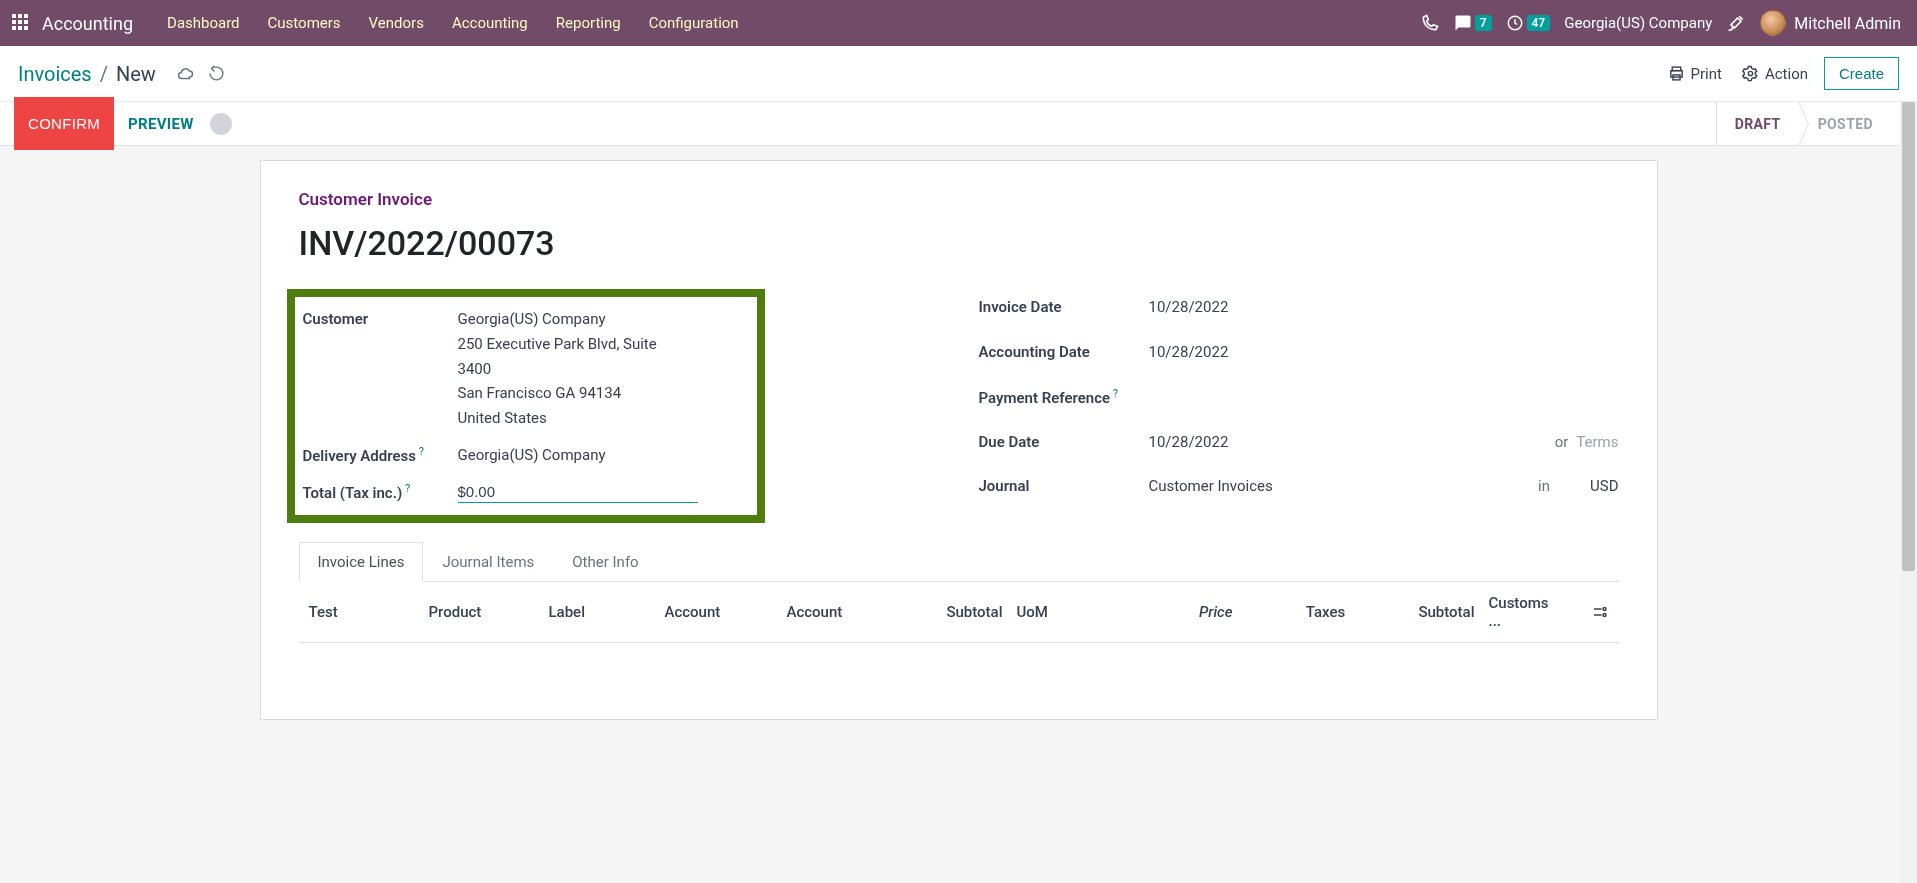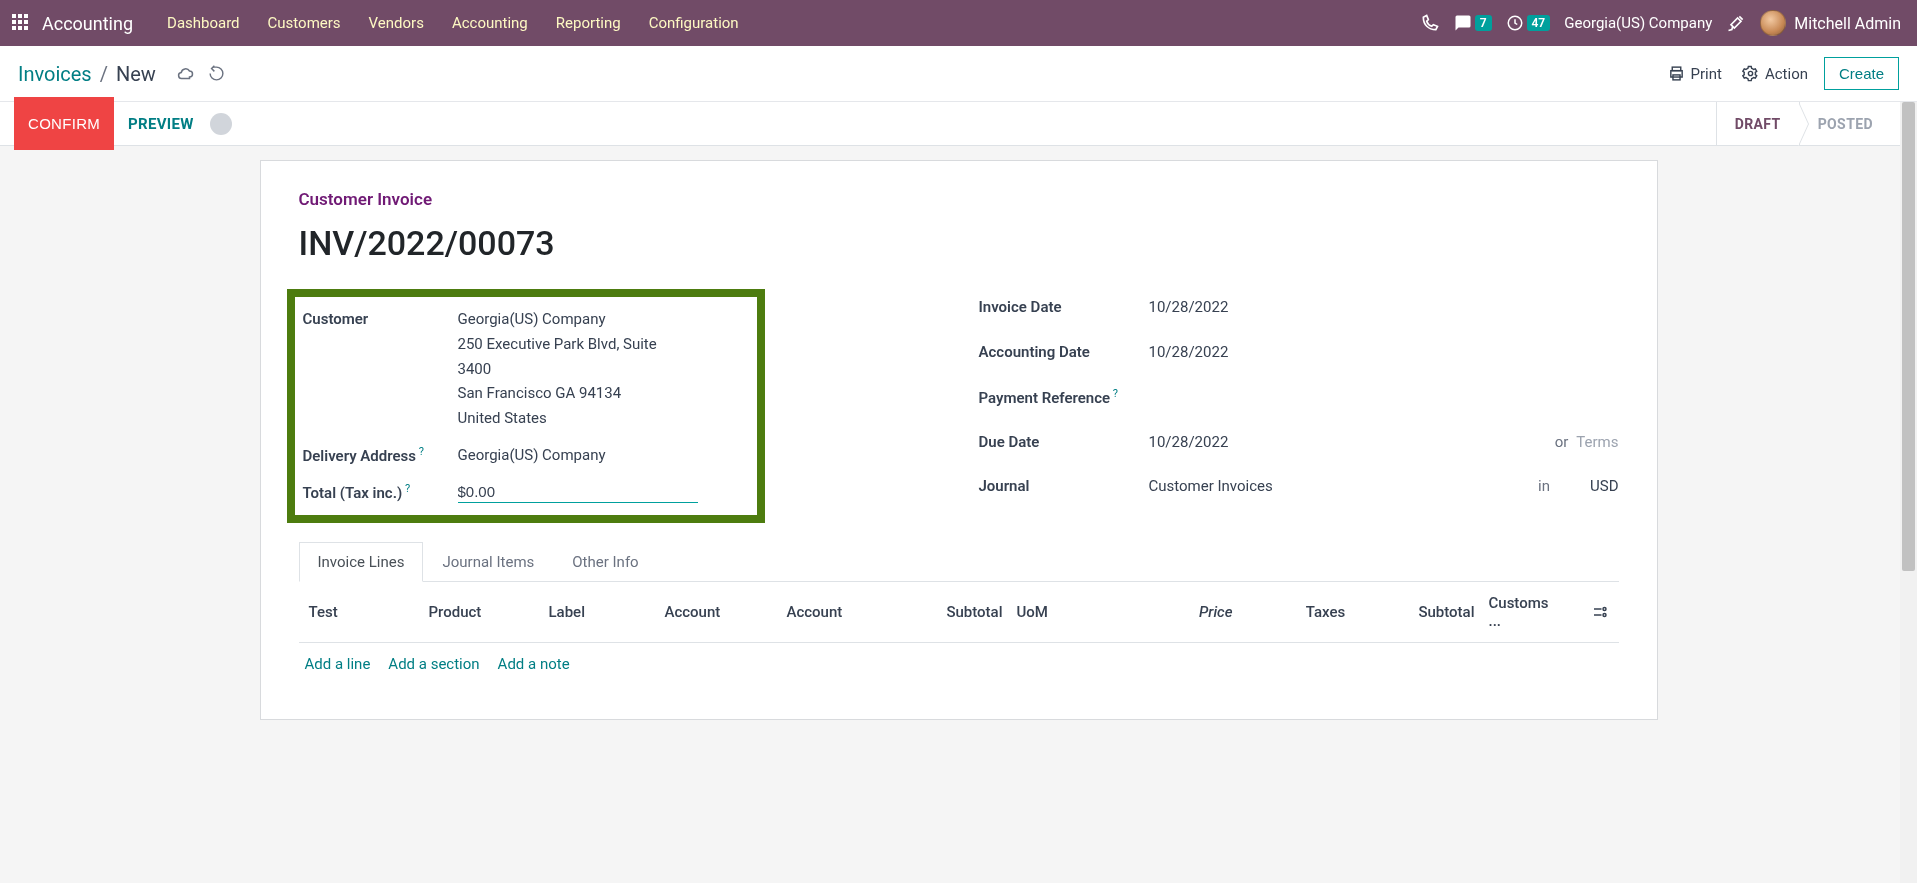--- a/index.html
+++ b/index.html
@@ -359,24 +359,19 @@
       <div class="th th-customs" style="padding-left:10px">Customs ...</div>
       <div class="th th-opt">
         <svg width="18" height="18" viewBox="0 0 24 24" fill="none" stroke="#374151" stroke-width="2">
             <path d="M4 8h10M4 16h10"></path>
             <circle cx="18" cy="8" r="2"></circle>
             <circle cx="18" cy="16" r="2"></circle>
           </svg>
       </div>
     </div>
 
-    <div class="table-row-actions">
-      <span class="link-action">Add a line</span>
-      <span class="link-action">Add a section</span>
-      <span class="link-action">Add a note</span>
-    </div>
 
   </div>
 </div>
 
 <div class="scrollbar-fake">
   <div class="scrollbar-thumb"></div>
 </div>
 
 </body></html>

